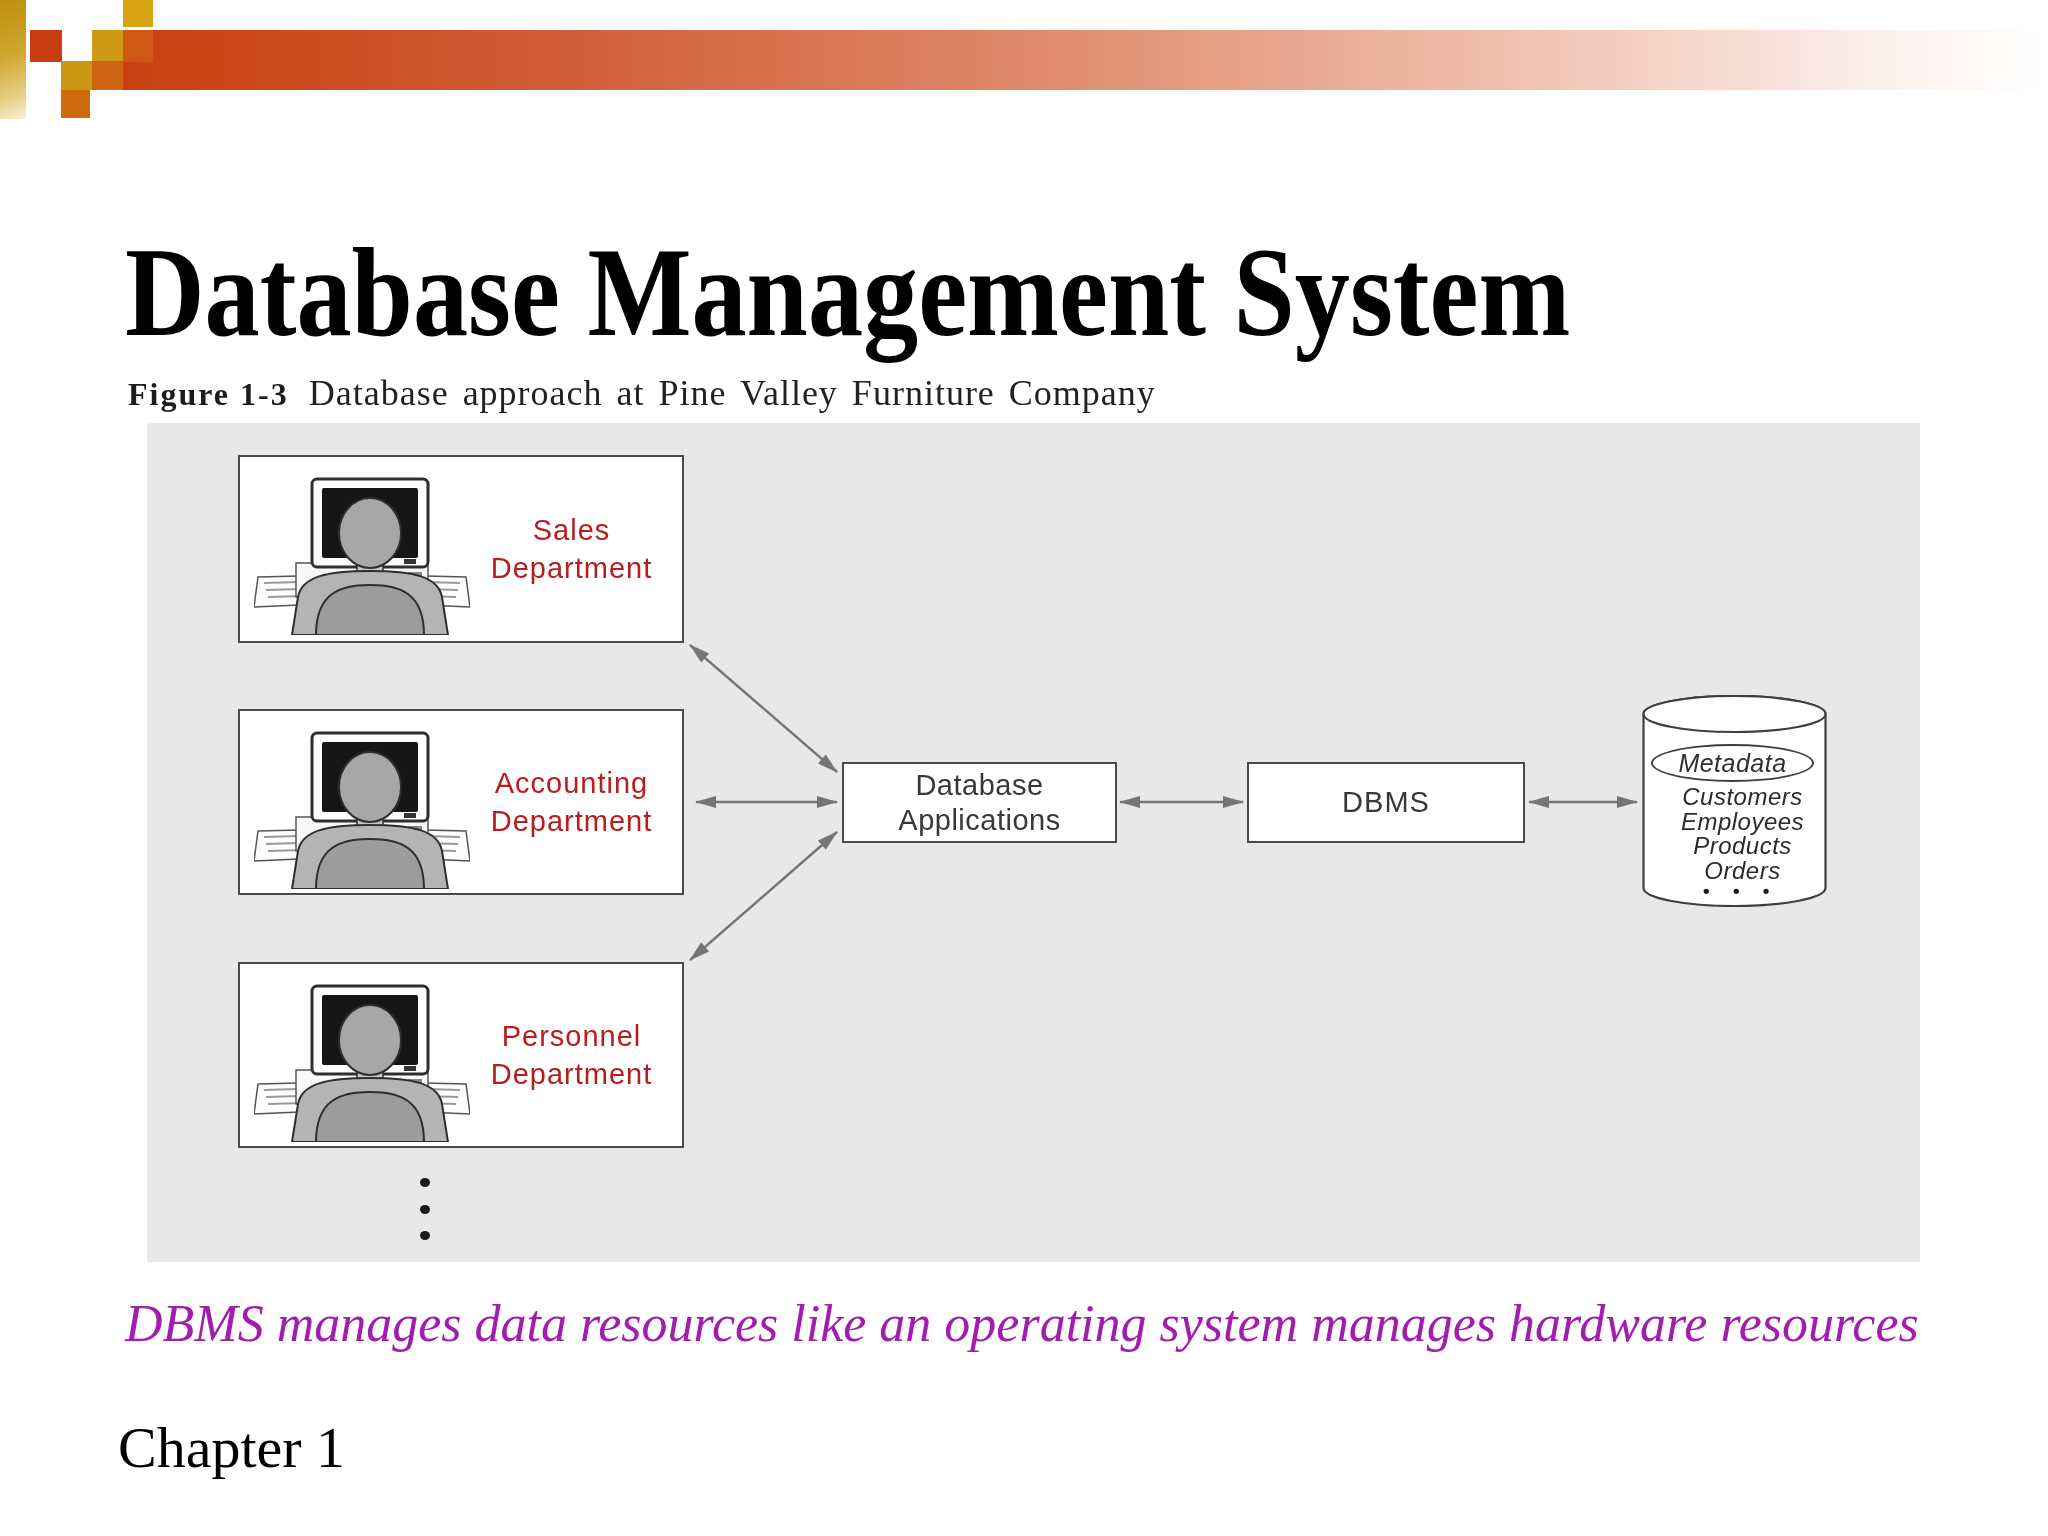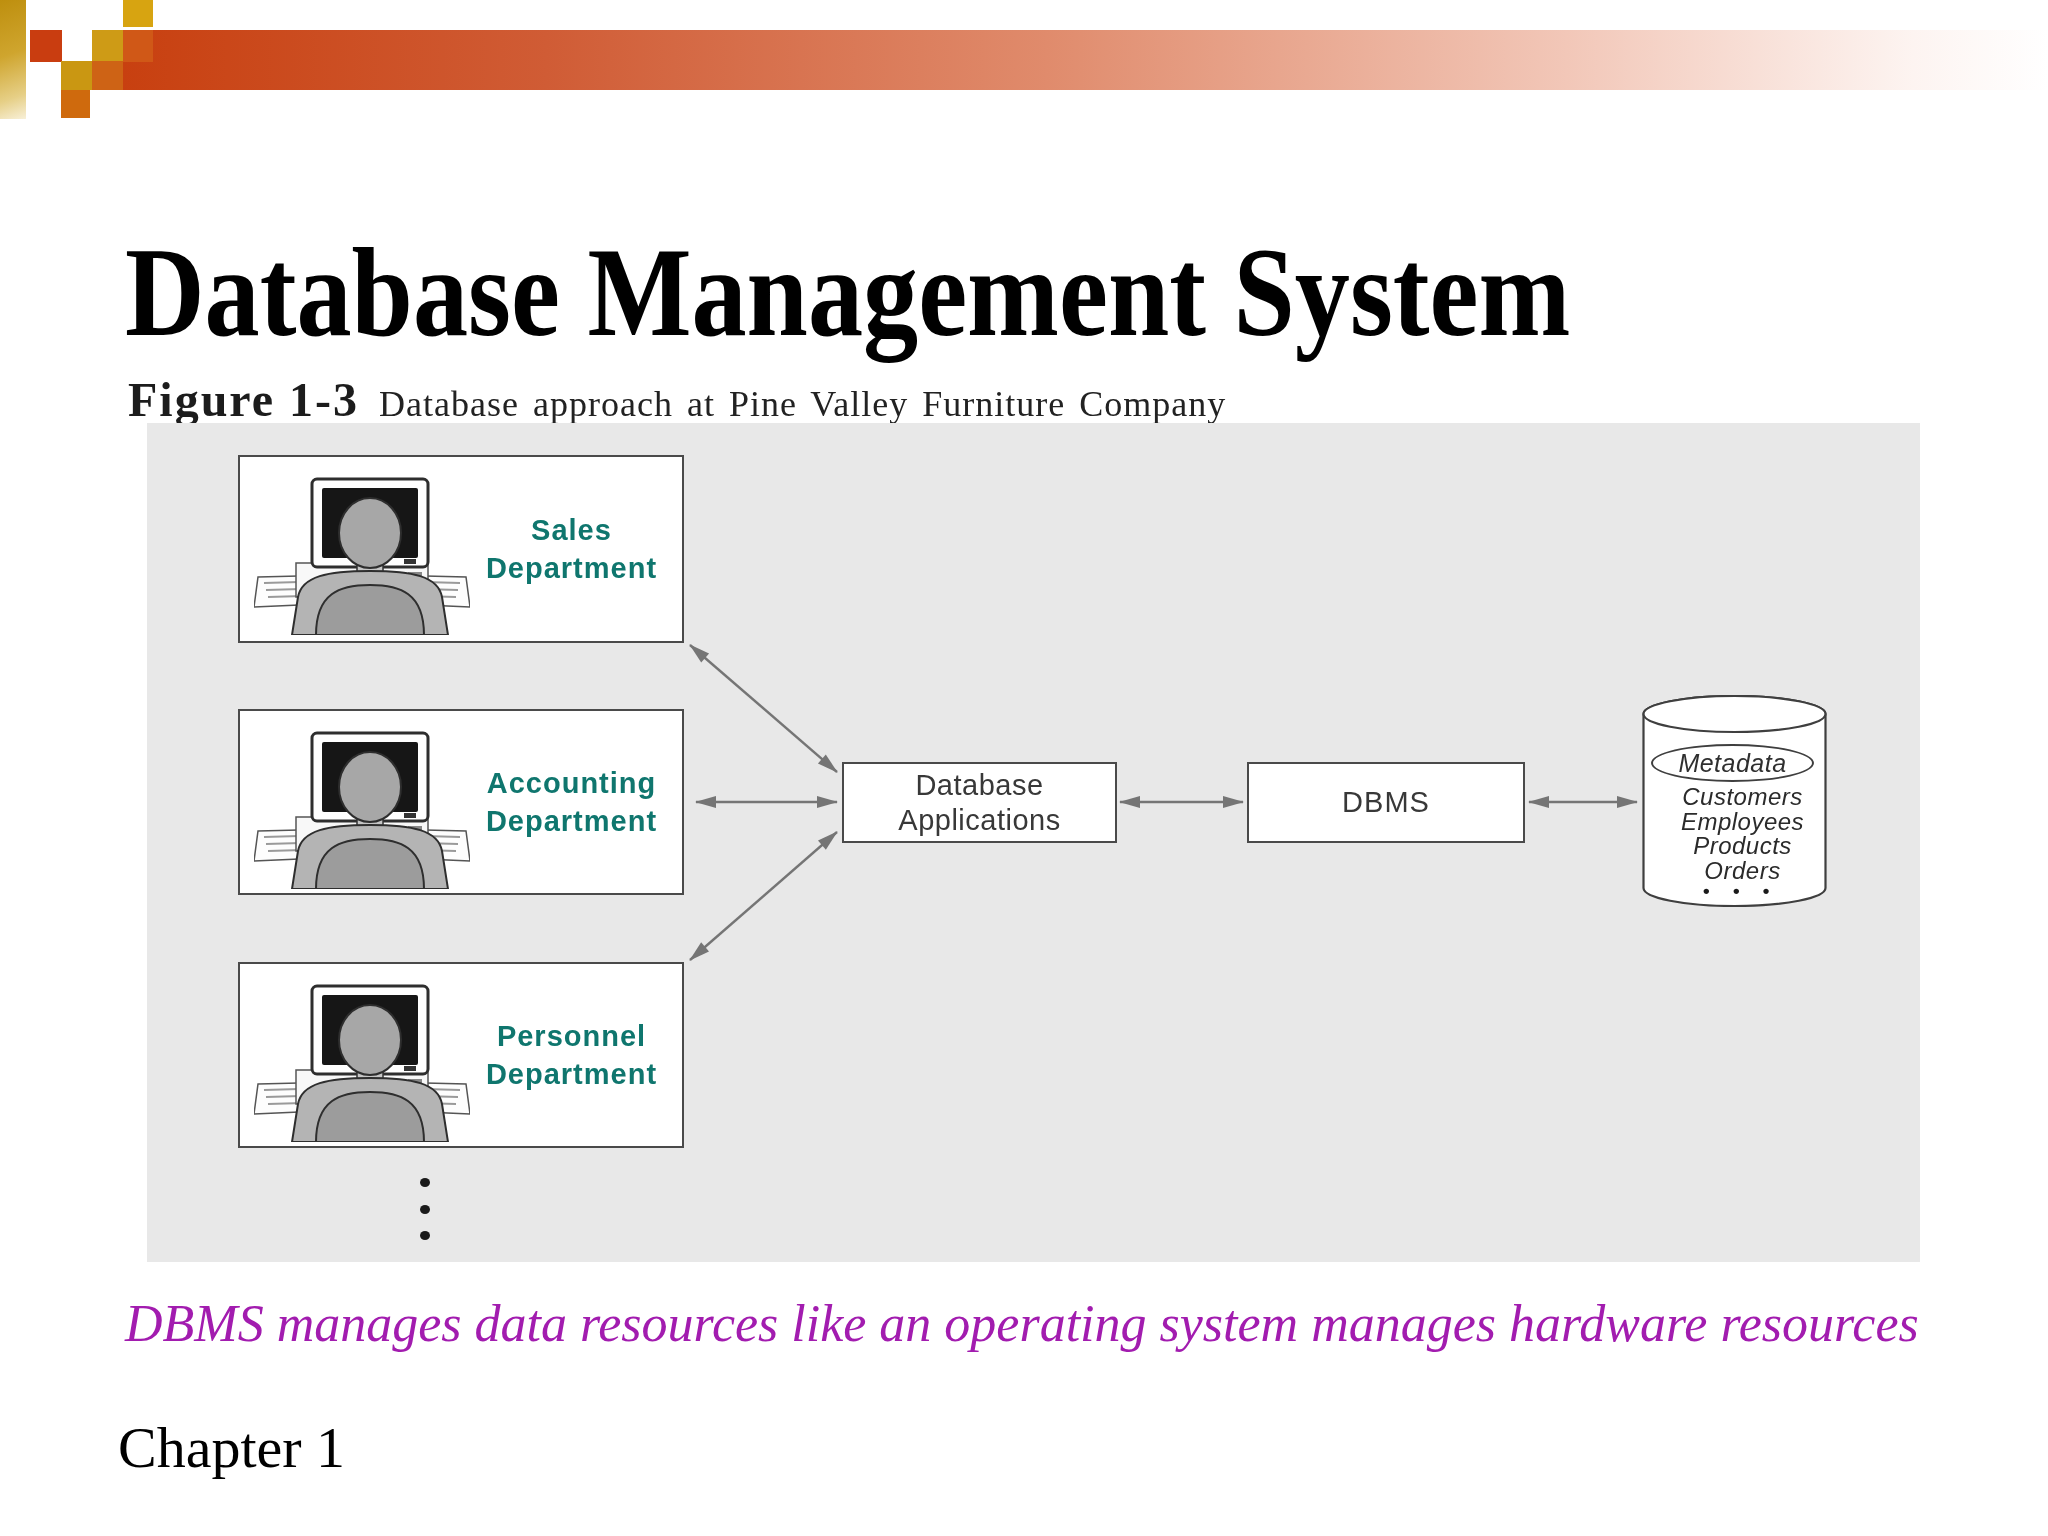--- a/index.html
+++ b/index.html
@@ -17,36 +17,36 @@
   .sq-c{left:92px;top:30px;width:31px;height:32px;background:#CE9B16;}
   .sq-d{left:123px;top:30px;width:30px;height:32px;background:#D05817;}
   .sq-e{left:61px;top:61px;width:31px;height:29px;background:#CA9712;}
   .sq-f{left:92px;top:61px;width:31px;height:29px;background:#CE6315;}
   .sq-g{left:61px;top:90px;width:29px;height:28px;background:var(--orange,#CF6A0D);}
 
   
   .title{position:absolute;left:125px;top:143px;font-size:126px;line-height:1.05;color:#000;
          white-space:nowrap;transform:scaleX(0.875);transform-origin:left top;}
   .caption{position:absolute;left:128px;top:372px;white-space:nowrap;color:#1c1c1c;}
-  .caption .fig{font-weight:bold;font-size:48px;letter-spacing:2px;margin-top:28px;}
+  .caption .fig{font-weight:bold;font-size:32px;letter-spacing:2px;margin-top:28px;}
   .caption .cap{font-size:36px;letter-spacing:1px;word-spacing:4px;margin-left:20px;color:#222;}
   .footnote{position:absolute;left:125px;top:1294px;font-style:italic;font-size:52px;color:#a21caf;white-space:nowrap;}
   .chapter{position:absolute;left:118px;top:1414px;font-size:58px;color:#000;}
 
   
   .diagram{position:absolute;left:147px;top:423px;width:1773px;height:839px;
            background:var(--diagram-bg,#e8e8e8);font-family:"Liberation Sans",sans-serif;}
   .node{position:absolute;background:#fff;border:2px solid var(--border-dark,#4a4a4a);box-sizing:border-box;}
   .dept{width:446px;height:186px;left:91px;}
   .dept-0{top:32px;height:188px;}
   .dept-1{top:286px;}
   .dept-2{top:539px;}
   .dept-label{position:absolute;left:50%;top:0;width:50%;height:100%;
       display:flex;flex-direction:column;justify-content:center;align-items:center;
-      font-size:29px;line-height:38px;color:#0f766e;letter-spacing:1px;font-weight:bold;}
+      font-size:29px;line-height:38px;color:#b91c1c;letter-spacing:1px;}
   .person-svg{position:absolute;left:14px;top:20px;}
   .appbox{left:695px;top:339px;width:275px;height:81px;display:flex;flex-direction:column;
       justify-content:center;align-items:center;font-size:29px;line-height:35px;color:#383838;letter-spacing:0.5px;}
   .dbmsbox{left:1100px;top:339px;width:278px;height:81px;display:flex;
       justify-content:center;align-items:center;font-size:29px;color:#383838;letter-spacing:1px;}
 
   .arrow-layer{position:absolute;left:0;top:0;width:1773px;height:839px;}
 
   
   .vdots{position:absolute;left:272px;top:755px;width:12px;height:62px;

